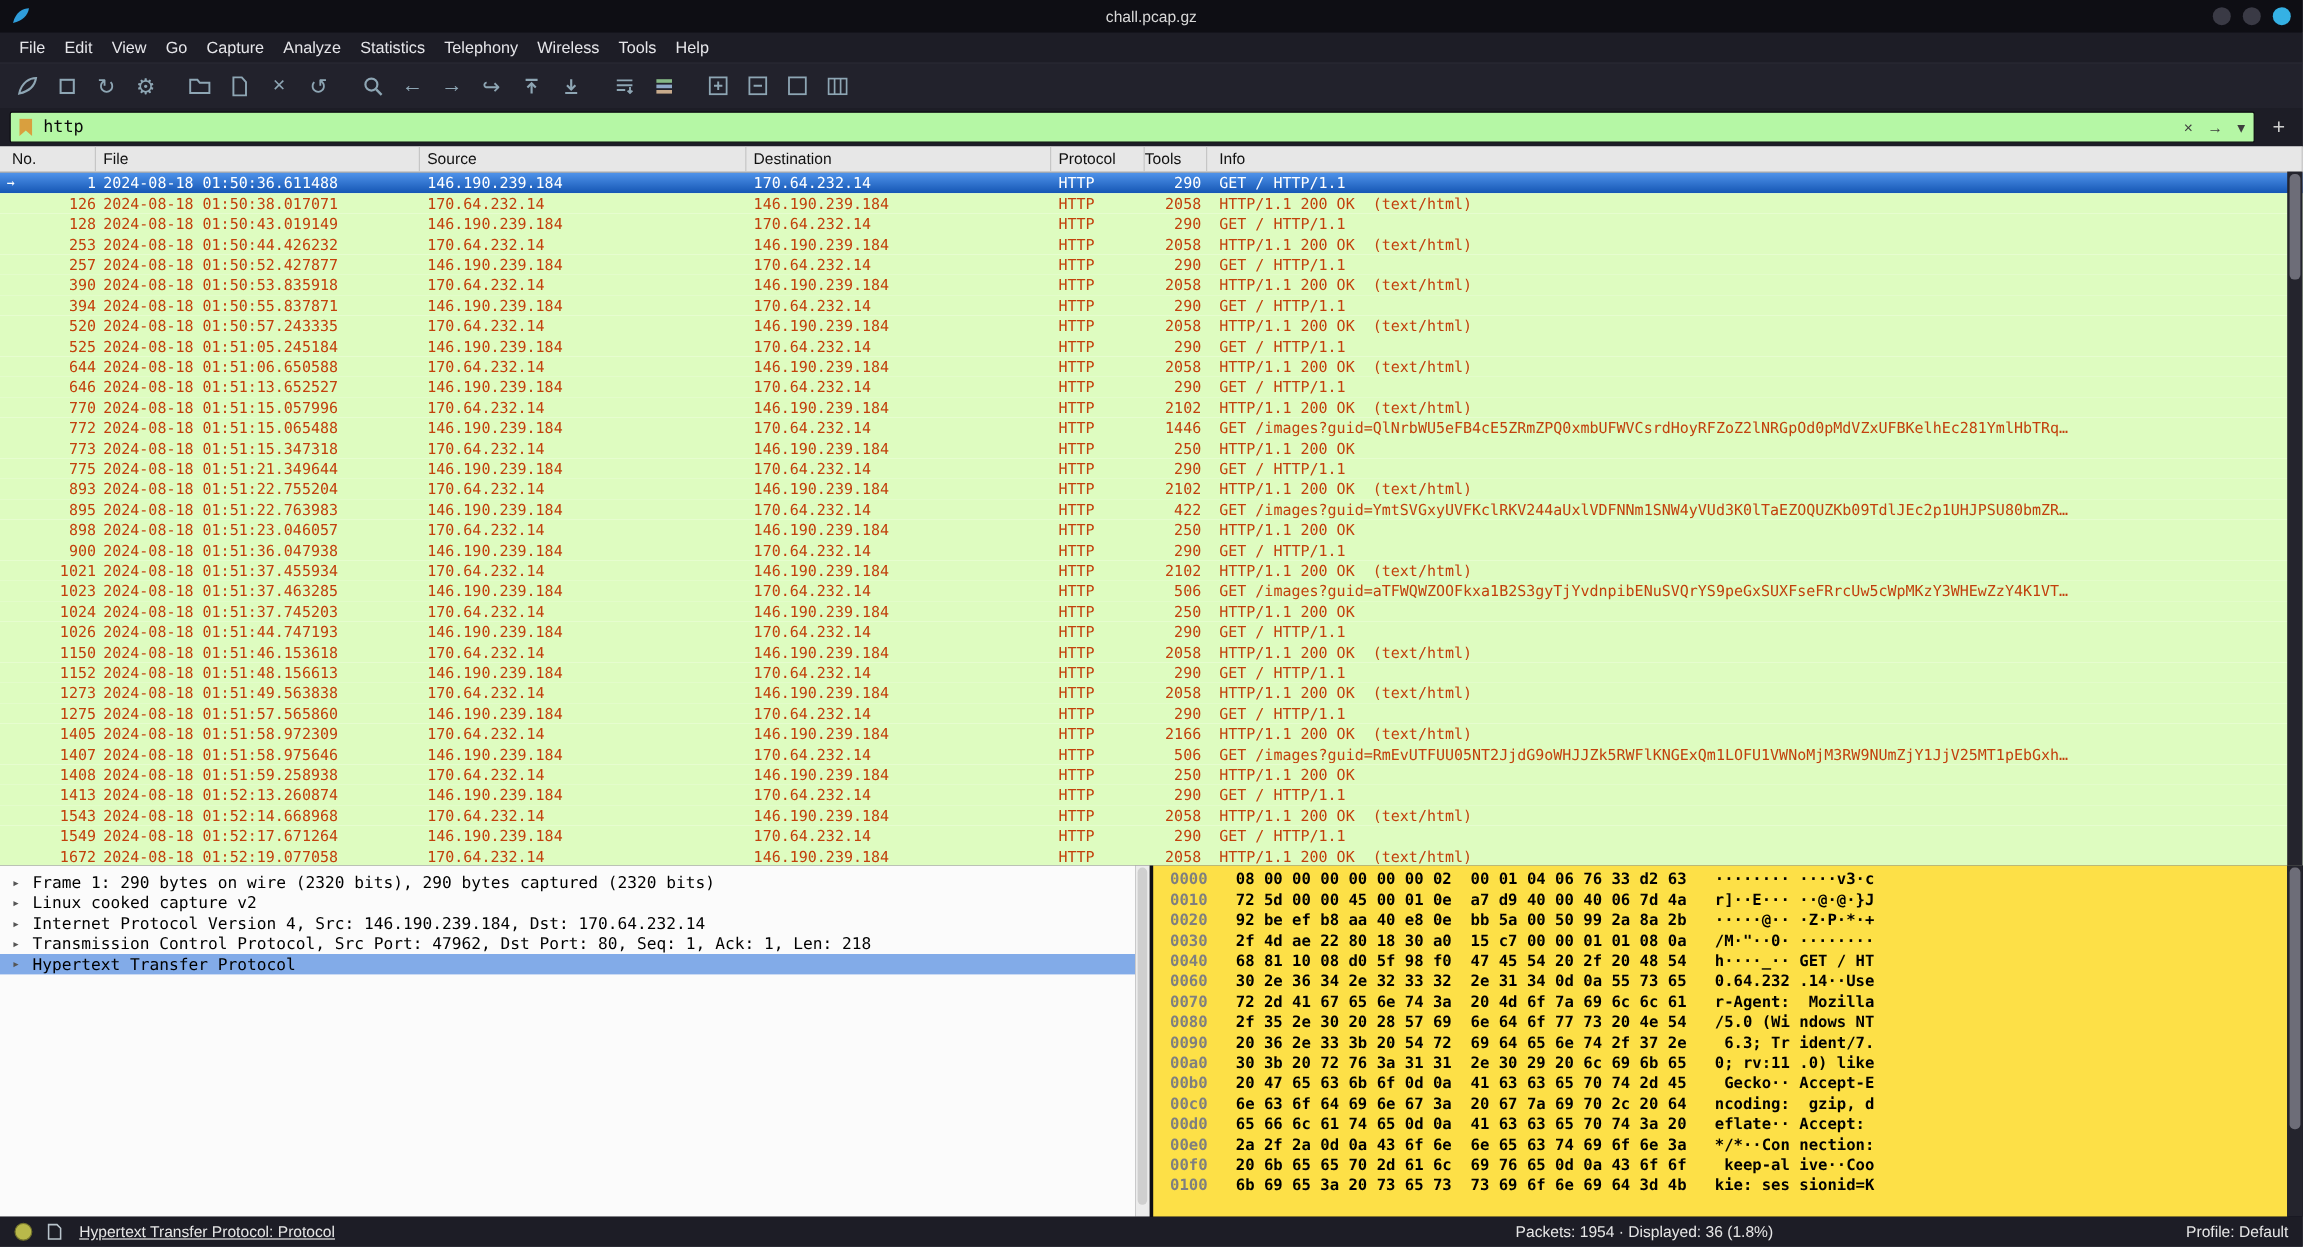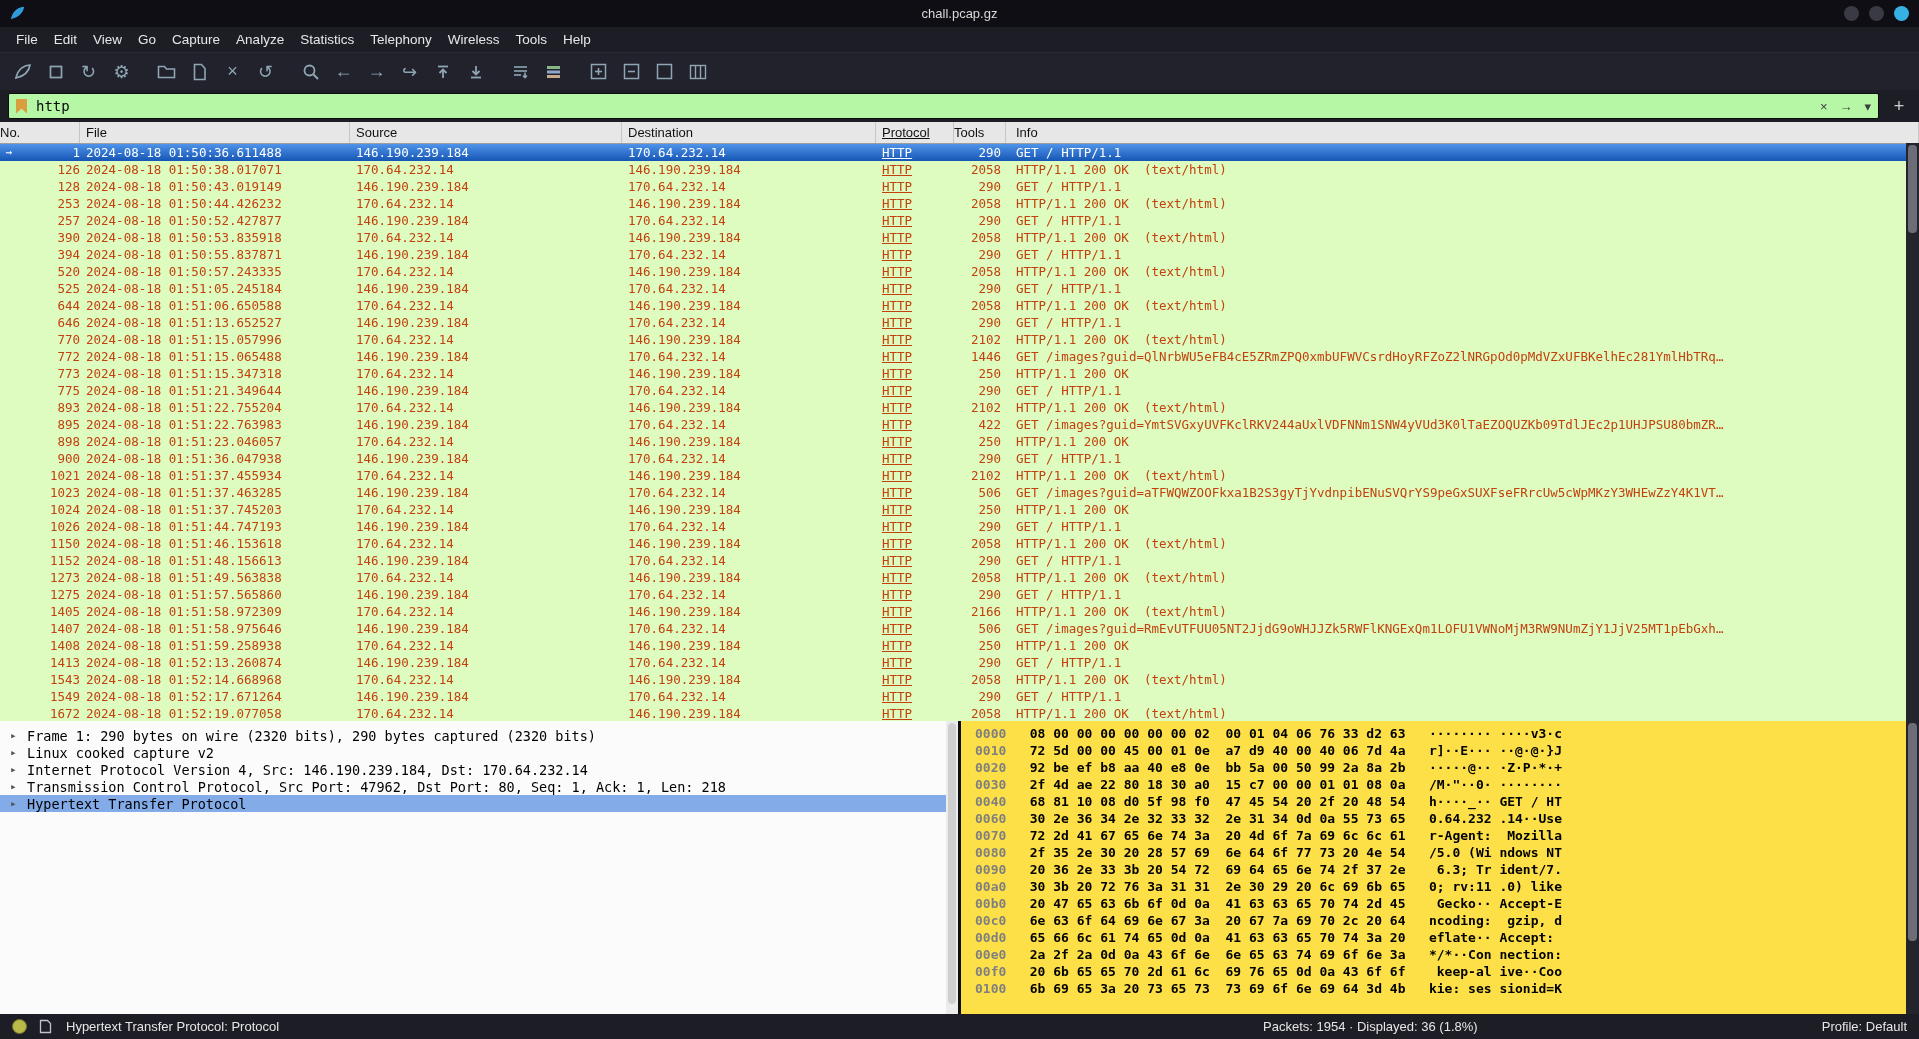--- a/index.html
+++ b/index.html
@@ -34,25 +34,25 @@
 
   
   .packet-list{flex:0 0 599px;position:relative;background:#fff;overflow:hidden;}
   .pl-header{height:21px;background:#e7e7e7;border-bottom:1px solid #9d9d9d;display:flex;font-size:13px;color:#111;}
   .pl-header .cell{border-right:1px solid #c6c6c6;display:flex;align-items:center;box-sizing:border-box;height:100%;}
   .pl-row{height:17px;display:flex;align-items:center;font-family:"DejaVu Sans Mono",monospace;font-size:12.5px;background:var(--http-row-bg,#defcc0);color:#c2410c;}
   .pl-row .cell{white-space:pre;overflow:hidden;box-sizing:border-box;}
   .pl-row.selected{background:linear-gradient(180deg,#4f93ea,#1556b4);color:#fff;}
   .gutter{flex:0 0 18px;text-align:center;font-size:11px;}
   .c-no{flex:0 0 62px;text-align:right;}
-  .hdr-no{flex:0 0 80px;}
+  .hdr-no{flex:0 0 80px;padding-left:10px;}
   .c-time{flex:0 0 270px;padding-left:6px;}
   .c-src{flex:0 0 272px;padding-left:6px;}
   .c-dst{flex:0 0 254px;padding-left:6px;}
-  .c-proto{flex:0 0 78px;padding-left:6px;text-decoration:underline;}
+  .c-proto{flex:0 0 78px;padding-left:6px;}
   .c-len{flex:0 0 52px;text-align:right;padding-right:5px;}
   .c-info{flex:1;padding-left:10px;}
   .pl-scrollbar{position:absolute;top:21px;right:0;bottom:0;width:13px;background:#24242d;}
   .pl-scrollbar .thumb{position:absolute;top:2px;left:2px;right:2px;height:88px;background:#6d6d78;border-radius:4px;}
 
   
   .bottom{flex:1;display:flex;background:#0e0e14;overflow:hidden;}
   .details{flex:0 0 946px;background:#fbfbfb;padding-top:6px;font-family:"DejaVu Sans Mono",monospace;font-size:13.5px;color:#000;overflow:hidden;}
   .d-row{height:17px;display:flex;align-items:center;padding-left:10px;white-space:pre;}
   .d-row .tri{width:17px;color:#555;font-size:11px;}
@@ -63,21 +63,21 @@
   .hex{flex:1;background:#fde047;padding:5px 0 0 14px;font-family:"DejaVu Sans Mono",monospace;font-size:13px;color:#000;overflow:hidden;font-weight:bold;}
   .h-row{height:17px;white-space:pre;}
   .h-off{color:#7f7f7f;}
   .hex-scrollbar{flex:0 0 13px;background:#24242d;position:relative;}
   .hex-scrollbar .thumb{position:absolute;top:2px;left:2px;right:2px;height:218px;background:#6d6d78;border-radius:4px;}
 
   
   .statusbar{flex:0 0 25px;background:#1d1d26;color:#e6e6e6;font-size:13px;display:flex;align-items:center;position:relative;}
   .expert-dot{width:13px;height:13px;border-radius:50%;background:#b9b94a;border:1px solid #73732c;margin-left:12px;}
   .doc-ic{margin-left:12px;color:#b9c4cc;display:flex;}
-  .status-left-text{margin-left:14px;}
+  .status-left-text{margin-left:14px;text-decoration:underline;}
   .status-packets{position:absolute;left:1263px;}
   .status-profile{position:absolute;right:12px;}
 </style>
 </head>
 <body>
 
 <div class="window">
 
   <div class="titlebar">
     <span class="app-icon">

